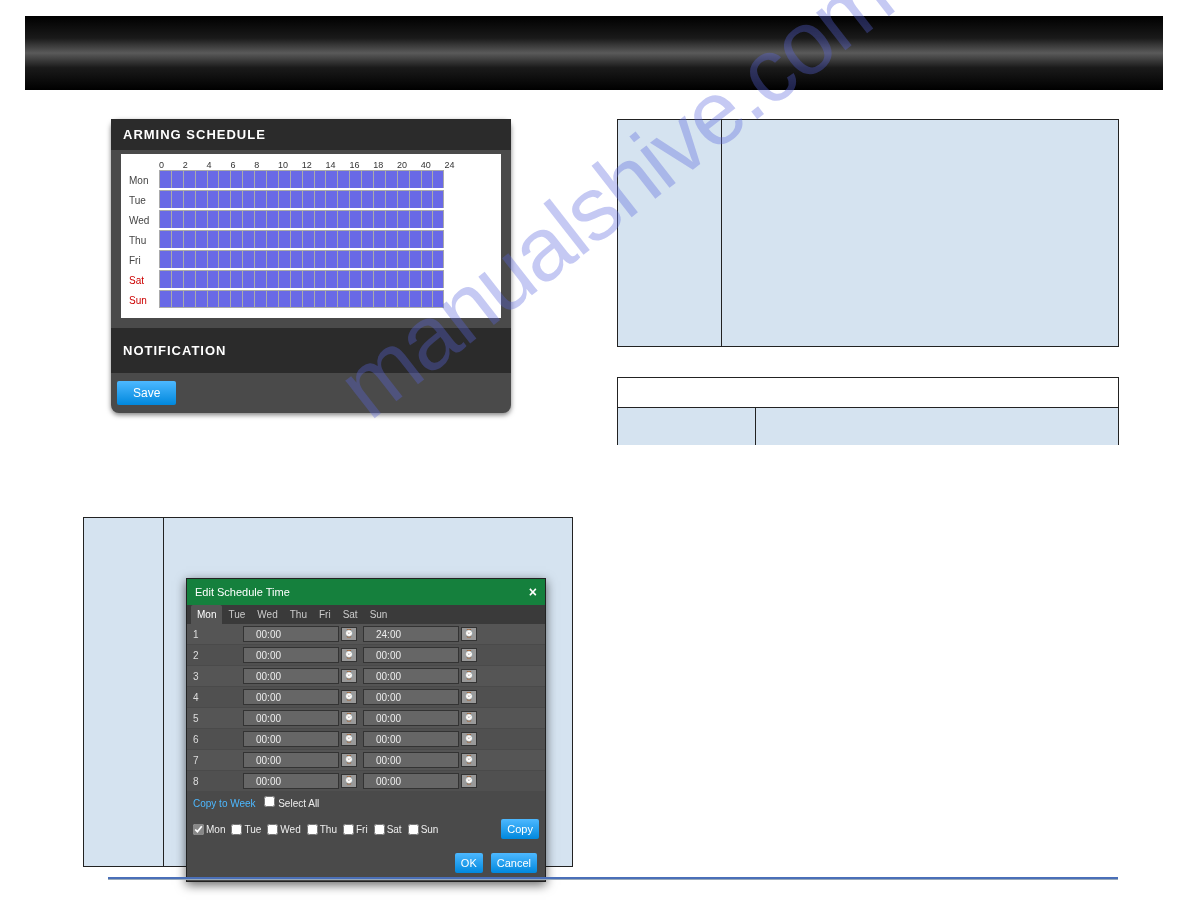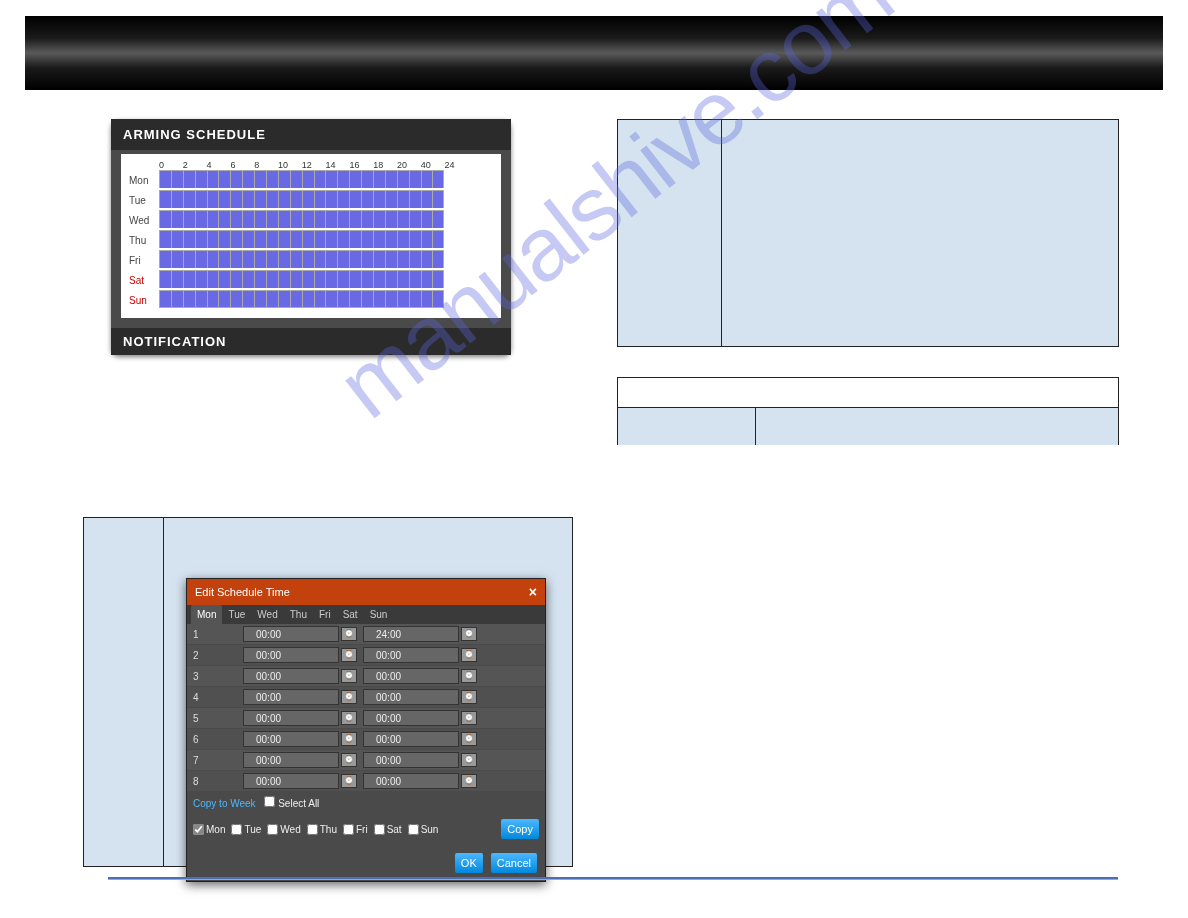--- a/index.html
+++ b/index.html
@@ -90,21 +90,21 @@
       border-right: none;
       border-bottom: none;
     }
     .day-cell:last-child { border-right: 1px solid #aaa; }
     .day-row:last-child .day-cell { border-bottom: 1px solid #aaa; }
     .notification-hdr {
       background: #2b2b2b;
       color: #fff;
       font-size: 13px;
       font-weight: bold;
-      padding: 6px 12px;
+      padding: 15px 12px;
       letter-spacing: 1px;
       margin-top: 6px;
     }
     .notif-row {
       padding: 6px 12px;
       color: #eee;
       font-size: 11px;
     }
     .save-row {
       padding: 8px 6px;
@@ -189,21 +189,21 @@
       top: 60px;
       left: 22px;
       width: 360px;
       background: #4a4a4a;
       border: 1px solid #222;
       box-shadow: 0 3px 10px rgba(0,0,0,0.6);
       font-size: 11px;
       color: #eee;
     }
     .dialog-header {
-      background: #c2410c;
+      background: #15803d;
       color: #fff;
       padding: 5px 8px;
       display: flex;
       justify-content: space-between;
       align-items: center;
       font-size: 11px;
     }
     .dialog-close { color:#fff; cursor:pointer; font-weight:bold; font-size:14px; }
     .dialog-tabs {
       display: flex;
@@ -552,20 +552,23 @@
             <div class="day-cell"></div>
             <div class="day-cell"></div>
             <div class="day-cell"></div>
             <div class="day-cell"></div>
             <div class="day-cell"></div>
           </div>
         </div>
       </div>
   </div>
   <div class="notification-hdr">NOTIFICATION</div>
+  <div class="save-row">
+    <button class="btn-save">Save</button>
+  </div>
 </div>
 
 <div class="info-box-1">
   <div class="col-left"></div>
   <div class="col-right"></div>
 </div>
 <div class="info-box-2">
   <div class="row1"></div>
   <div class="row2">
     <div class="c1"></div>

